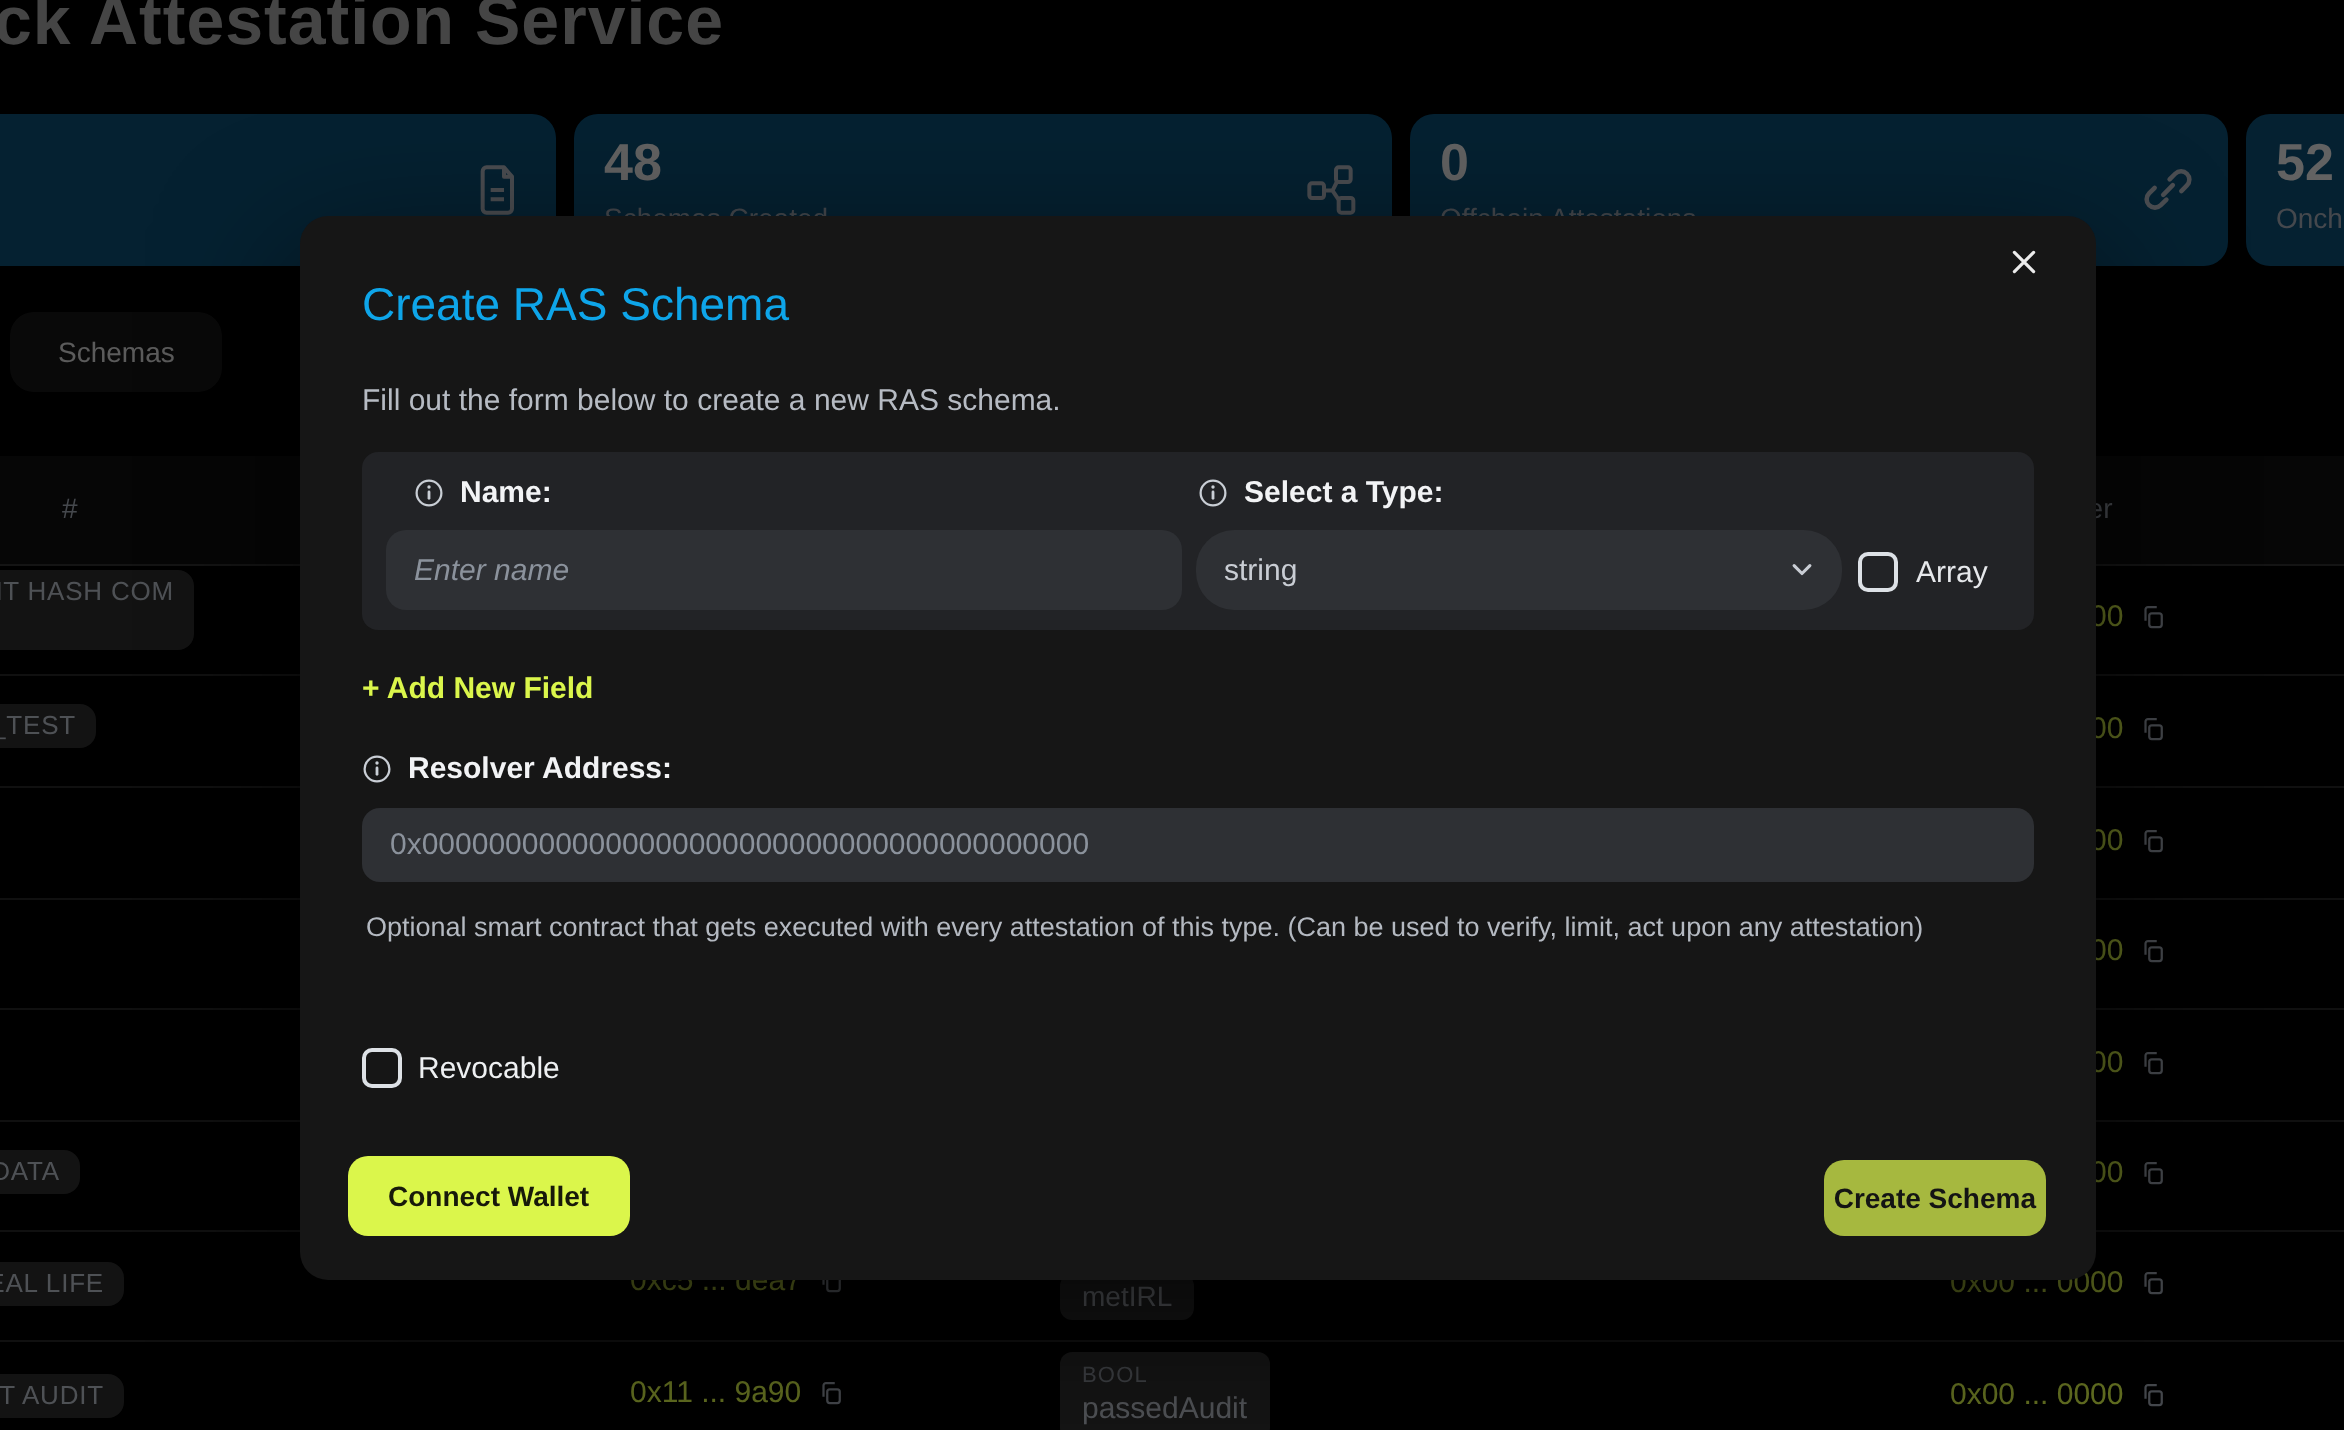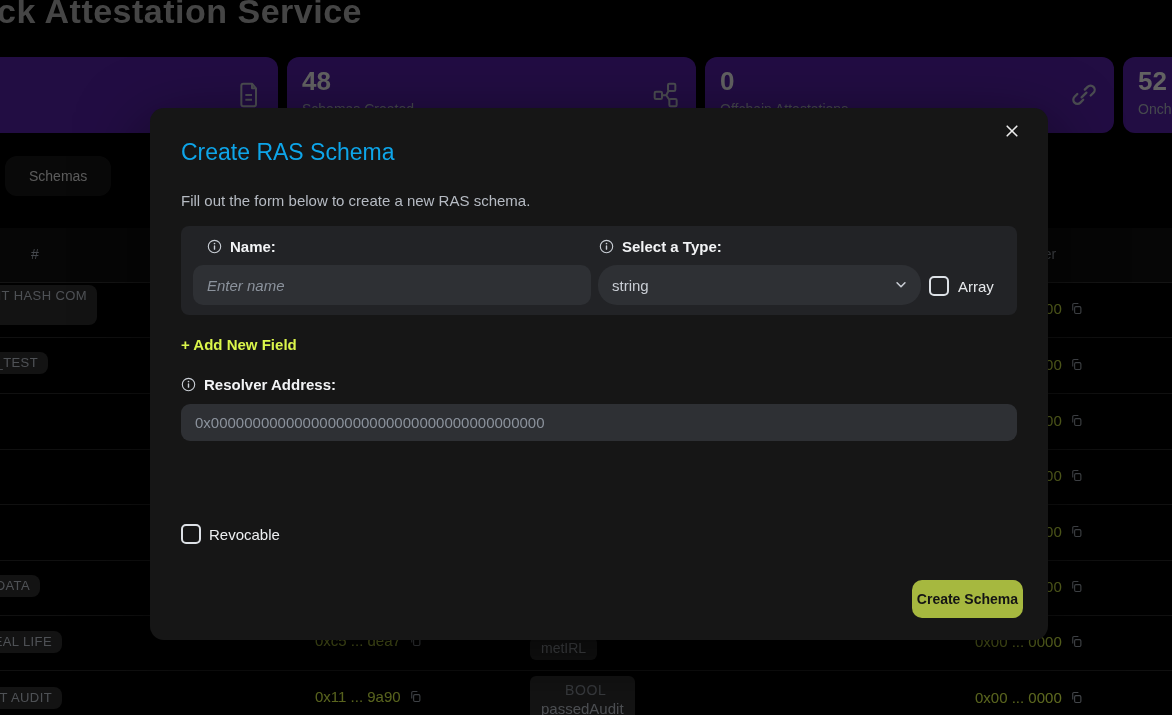--- a/index.html
+++ b/index.html
@@ -4,21 +4,21 @@
 <style>
   :root{ --lime:#dbf64b; }
   html,body{margin:0;padding:0;background:#000;}
   body{font-family:"Liberation Sans", sans-serif; -webkit-font-smoothing:antialiased;}
   #app{position:relative;width:1172px;height:715px;overflow:hidden;background:#000;}
 
   
   .bg{position:absolute;inset:0;z-index:0;}
   .bg-title{position:absolute;left:-3px;top:-8px;margin:0;font-size:34px;font-weight:700;
     color:#9a9a9a;letter-spacing:.5px;white-space:nowrap;}
-  .stat-card{position:absolute;top:57px;height:76px;background:#4c1d95;border-radius:12px;}
+  .stat-card{position:absolute;top:57px;height:76px;background:#0c4a6e;border-radius:12px;}
   .stat-card.c1{left:-130px;width:408px;}
   .stat-card.c2{left:287px;width:409px;}
   .stat-card.c3{left:705px;width:409px;}
   .stat-card.c4{left:1123px;width:408px;}
   .stat-value{position:absolute;left:15px;top:9px;font-size:26px;font-weight:700;color:#d9d9d9;}
   .stat-label{position:absolute;left:15px;top:44px;font-size:14px;color:#9aa1ab;white-space:nowrap;}
   .stat-icon{position:absolute;right:14px;top:22px;width:32px;height:32px;color:#a6abb4;}
   .stat-icon svg{width:100%;height:100%;}
 
   .tab{position:absolute;left:5px;top:156px;height:40px;line-height:40px;padding:0 24px;
@@ -46,21 +46,21 @@
     font-size:15px;white-space:nowrap;cursor:pointer;}
   .uid{left:315px;top:18px;}
   .att{left:975px;top:19px;}
   .copy{display:inline-flex;width:15px;height:15px;color:#9aa1ab;cursor:pointer;}
   .copy svg{width:100%;height:100%;}
 
   .schema-pill{position:absolute;left:530px;background:#2f2f2f;border-radius:6px;
     color:#b3b9c2;font-size:14px;}
   .sp7{top:23px;padding:3px 11px 4px;}
   .sp8{top:6px;padding:6px 11px 7px;}
-  .sp8 .tag{display:block;font-size:14px;color:#878d96;letter-spacing:.6px;margin-left:24px;}
+  .sp8 .tag{display:block;font-size:11px;color:#878d96;letter-spacing:.6px;}
   .sp8 .nm{display:block;font-size:15px;margin-top:2px;}
 
   
   .dim{position:absolute;inset:0;background:rgba(0,0,0,0.55);z-index:5;}
 
   
   .modal{position:absolute;left:150px;top:108px;width:898px;height:532px;background:#161616;
     border-radius:14px;z-index:10;box-shadow:0 24px 70px rgba(0,0,0,.65);}
   .m-close{position:absolute;right:28px;top:15px;width:16px;height:16px;color:#ececec;cursor:pointer;}
   .m-close svg{width:100%;height:100%;}
@@ -331,20 +331,22 @@
       <span class="info">
           <svg viewBox="0 0 16 16" fill="none" stroke="currentColor" stroke-width="1.2">
             <circle cx="8" cy="8" r="6.6"></circle>
             <path d="M8 7.4v3.4" stroke-width="1.5" stroke-linecap="round"></path>
             <circle cx="8" cy="4.8" r="0.9" fill="currentColor" stroke="none"></circle>
           </svg>
         </span>
       <span>Resolver Address:</span>
     </div>
     <input class="t-input in-resolver" type="text" placeholder="0x0000000000000000000000000000000000000000" style="">
+    <div class="help">Optional smart contract that gets executed with every attestation of this type. (Can be used to verify, limit, act upon any attestation)</div>
 
     <span class="checkbox cb-revocable"></span>
     <span class="lb-revocable">Revocable</span>
 
+    <button class="btn btn-connect">Connect Wallet</button>
     <button class="btn btn-create">Create Schema</button>
   </div>
 
 </div>
 
 </body></html>

